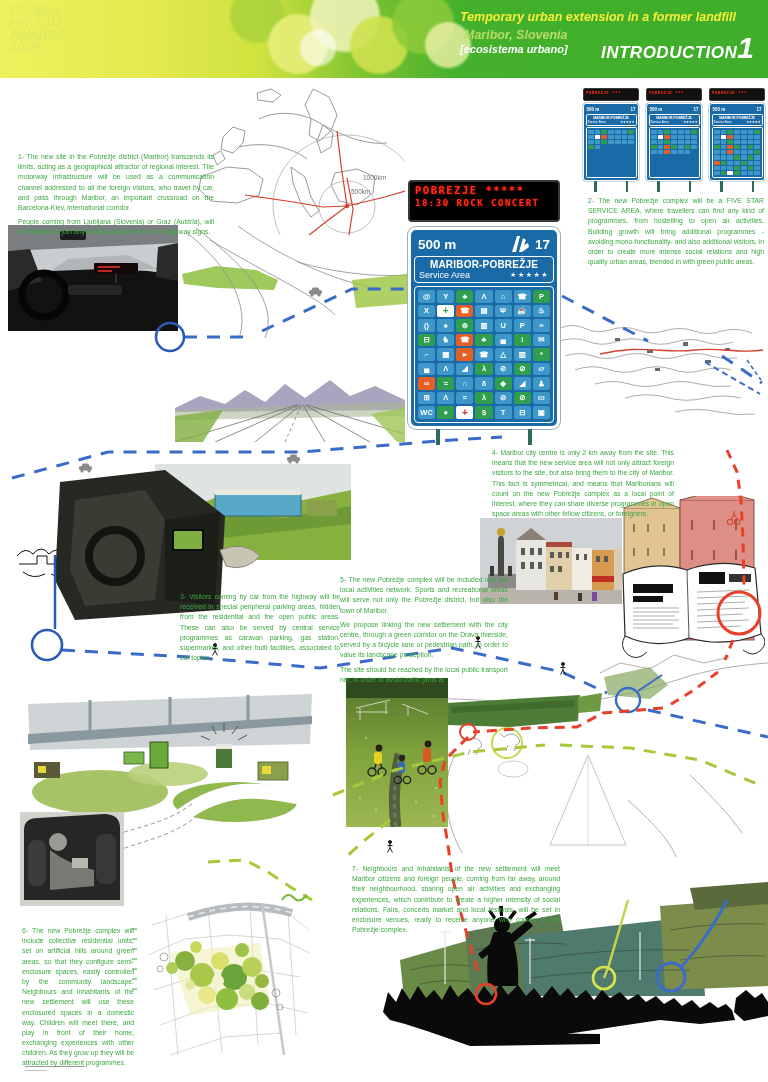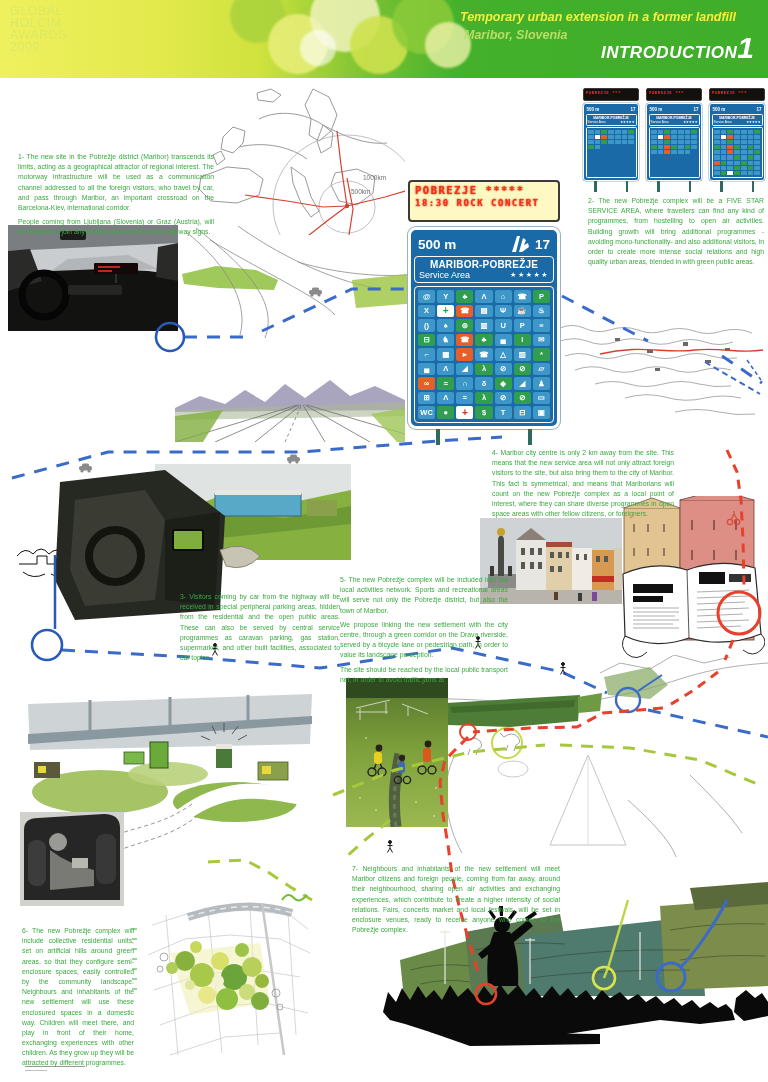--- a/index.html
+++ b/index.html
@@ -17,21 +17,21 @@
   #hdr-title .t2{font-size:11px;color:#ffffff;font-weight:bold;}
   #hdr-intro{position:absolute;right:14px;top:33px;color:#fff;font-style:italic;font-weight:bold;
              display:flex;align-items:baseline;}
   #hdr-intro .w{font-size:17px;letter-spacing:.5px;}
   #hdr-intro .num{font-size:30px;line-height:1;}
   
   .note{position:absolute;color:#3aa93f;font-size:6.8px;line-height:1.5;text-align:justify;z-index:20;}
   .note p{margin:0 0 4px 0;}
   
   #main-sign{position:absolute;left:408px;top:180px;width:152px;z-index:12;}
-  #led{background:#fef9c3;border:2px solid #3c3a38;border-radius:4px;height:34px;padding:2px 5px;
+  #led{background:#000000;border:2px solid #3c3a38;border-radius:4px;height:34px;padding:2px 5px;
        font-family:"DejaVu Sans Mono",monospace;color:#ff2d12;font-weight:bold;
        text-shadow:0 0 2px #b41000;}
   #led .l1{font-size:10.5px;letter-spacing:1.5px;}
   #led .l2{font-size:9px;letter-spacing:1.5px;margin-top:2px;}
   #sign-body{margin-top:5px;background:#1b6aa8;border:3px solid #fff;border-radius:8px;
              box-shadow:0 0 0 1px #9ab0bc;padding:3px;}
   .sign-row1{display:flex;align-items:center;justify-content:space-between;color:#fff;
              font-weight:bold;font-size:13.5px;padding:3px 4px 2px 4px;}
   .exit{display:flex;align-items:center;gap:3px;}
   .sign-box{border:1.5px solid #fff;border-radius:4px;margin-top:2px;padding:2px 4px;color:#fff;}
@@ -84,20 +84,21 @@
     <div class="blob" style="left:300px;top:30px;width:36px;height:36px;background:#ffffff;opacity:.6"></div>
     <div id="logo">
       <div>GLOBAL</div>
       <div>HOLCIM</div>
       <div>AWARDS</div>
       <div>2009</div>
     </div>
     <div id="hdr-title">
       <span class="t1">Temporary urban extension in a former landfill</span>
       <span class="loc">Maribor, Slovenia</span>
+      <div class="t2">[ecosistema urbano]</div>
     </div>
     <div id="hdr-intro">
       <span class="w">INTRODUCTION</span>
       <span class="num">1</span>
     </div>
   </div>
 
   <svg class="art" style="left:195px;top:85px" width="210" height="150" viewBox="0 0 210 150">
     <g stroke="#9a9a9a" stroke-width="1" fill="none">
       <path d="M62,8 l14,-4 10,6 -8,7 -15,-2 z"></path>

